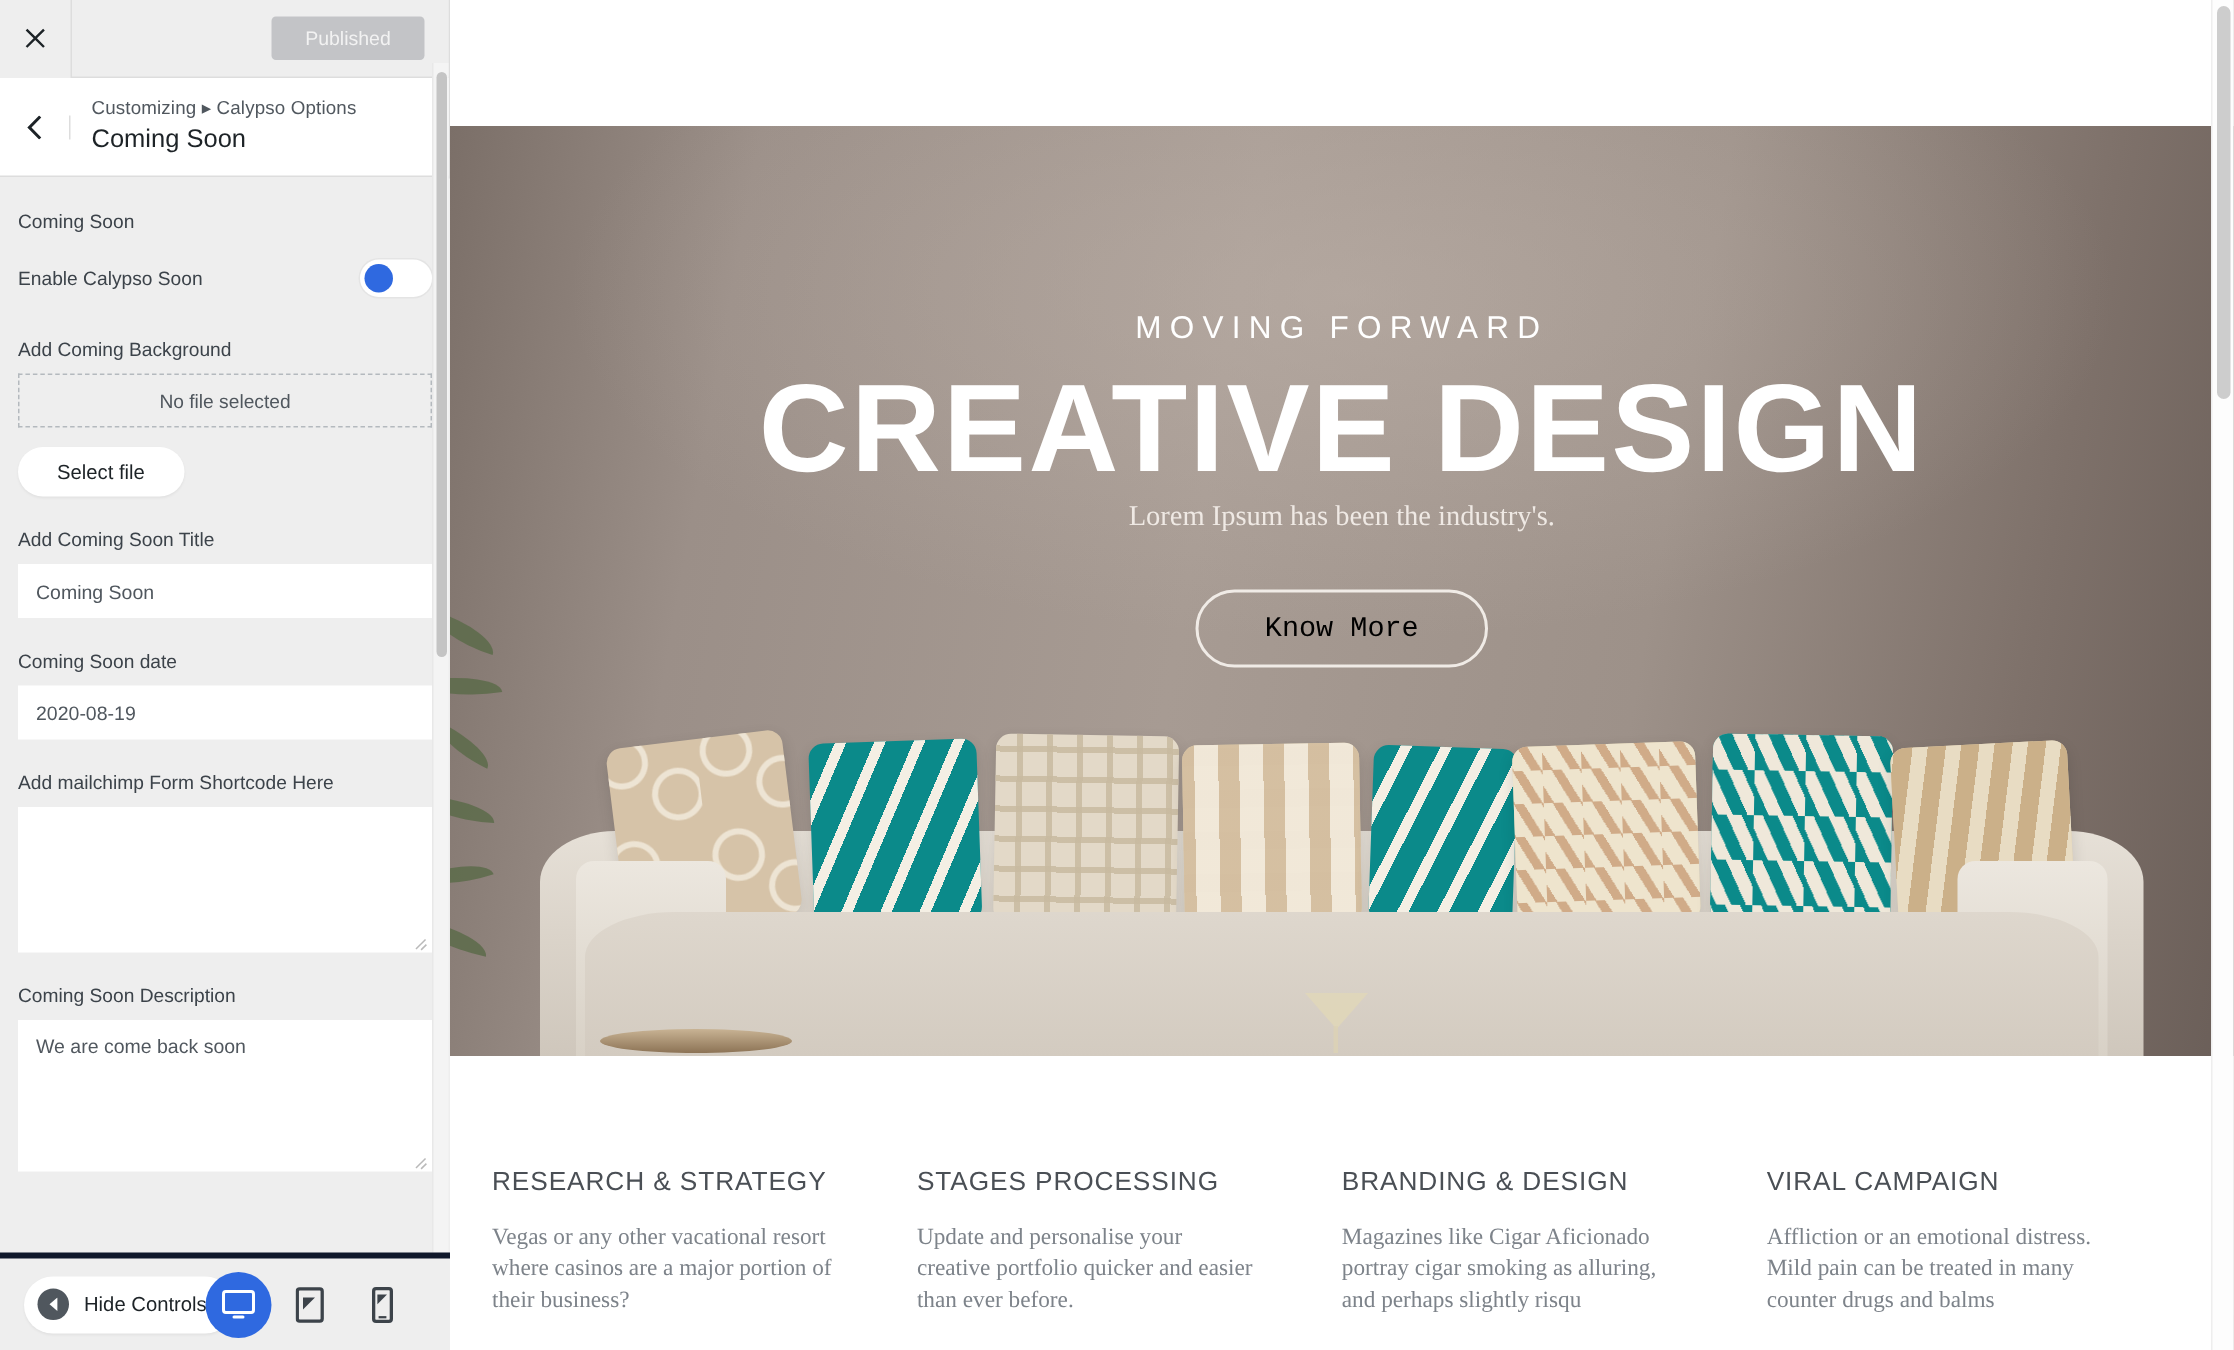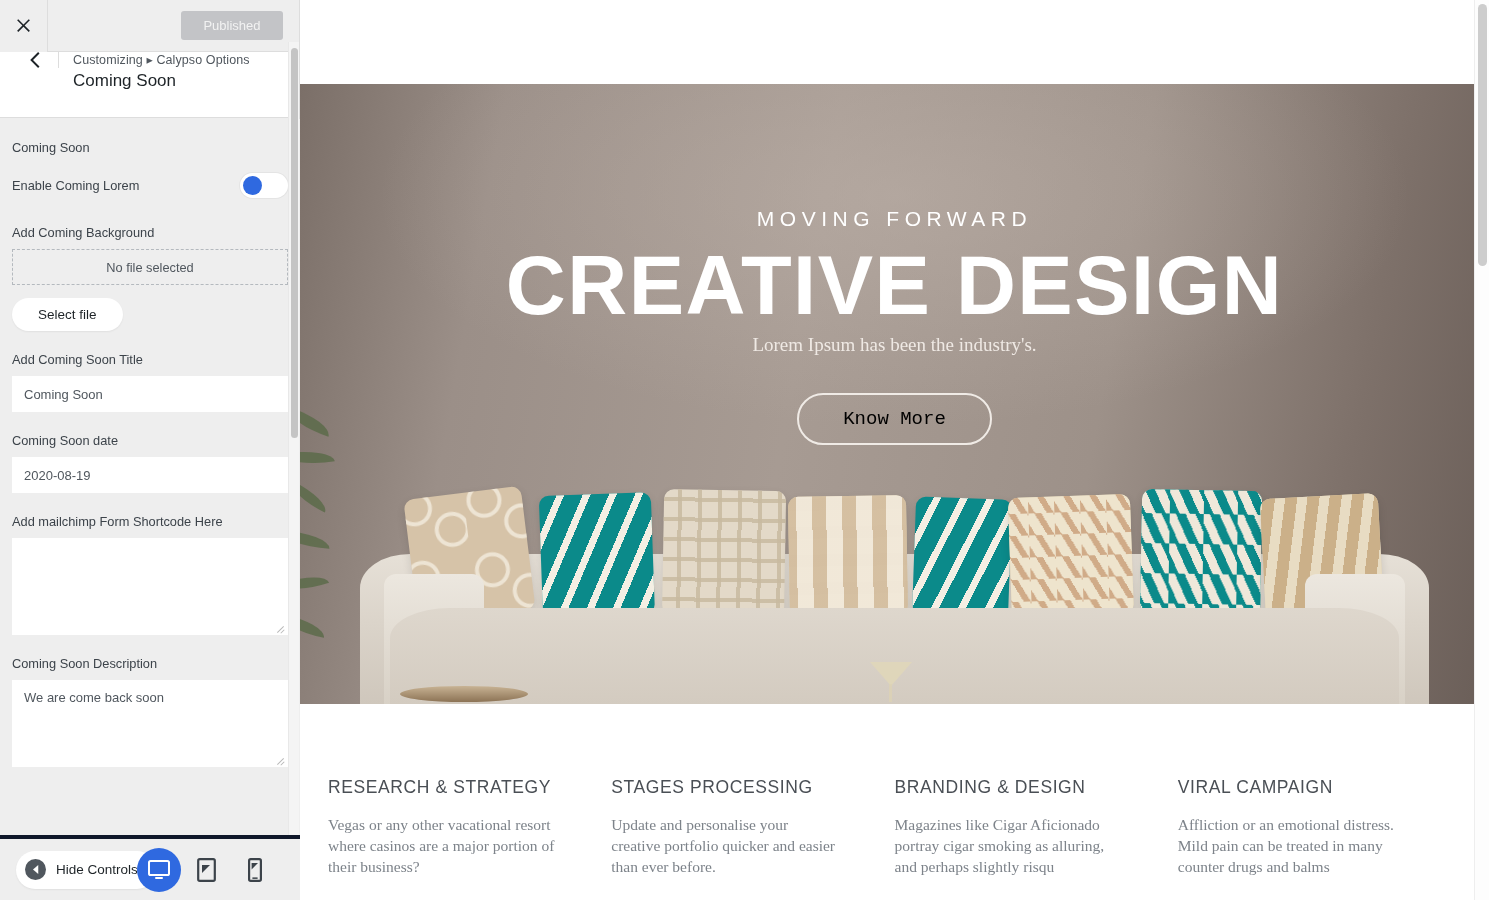--- a/index.html
+++ b/index.html
@@ -45,23 +45,22 @@
     font-family: "Liberation Sans", sans-serif;
     padding: 7px 20px;
     border-radius: 3px;
     cursor: default;
     min-width: 102px;
   }
 
   .cz-header {
     height: 66px;
     background: #ffffff;
-    display: flex; align-items: flex-start;
+    display: flex; align-items: center;
     border-bottom: 1px solid #dddddd;
-    padding-left: 12px;
   }
   .cz-back {
     width: 47px;
     display: flex; align-items: center; justify-content: center;
     border-right: 1px solid #dddddd;
     cursor: pointer;
     background: #ffffff;
   }
   .cz-back svg { width: 13px; height: 16px; }
   .cz-titles {
@@ -488,21 +487,21 @@
         <div class="cz-crumb">Customizing ▸ Calypso Options</div>
         <div class="cz-title">Coming Soon</div>
       </div>
     </div>
 
     <div class="cz-controls">
 
       <div class="section-title">Coming Soon</div>
 
       <div class="toggle-row">
-        <span class="field-label">Enable Coming Lorem</span>
+        <span class="field-label">Enable Calypso Soon</span>
         <div class="switch">
           <div class="knob"></div>
         </div>
       </div>
 
       <div class="field">
         <span class="field-label">Add Coming Background</span>
         <div class="dropzone">
           <span>No file selected</span>
         </div>
@@ -523,21 +522,21 @@
         <span class="field-label">Add mailchimp Form Shortcode Here</span>
         <div class="ta-wrap">
           <textarea class="txt-area" rows="5" style="height: 97px;"></textarea>
           <span class="ta-grip"></span>
         </div>
       </div>
 
       <div class="field">
         <span class="field-label">Coming Soon Description</span>
         <div class="ta-wrap">
-          <textarea class="txt-area" rows="5" style="height: 87px;">We are come back soon</textarea>
+          <textarea class="txt-area" rows="5" style="height: 101px;">We are come back soon</textarea>
           <span class="ta-grip"></span>
         </div>
       </div>
 
     </div>
 
     <div class="cz-scroll-track">
       <div class="cz-scroll-thumb"></div>
     </div>
 

